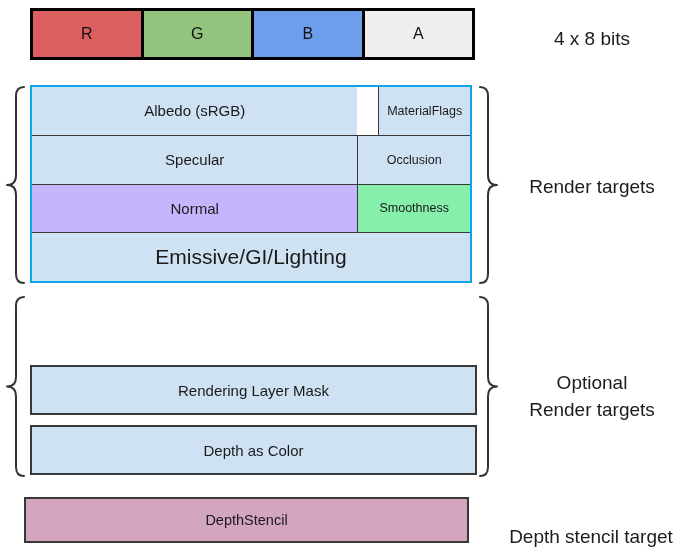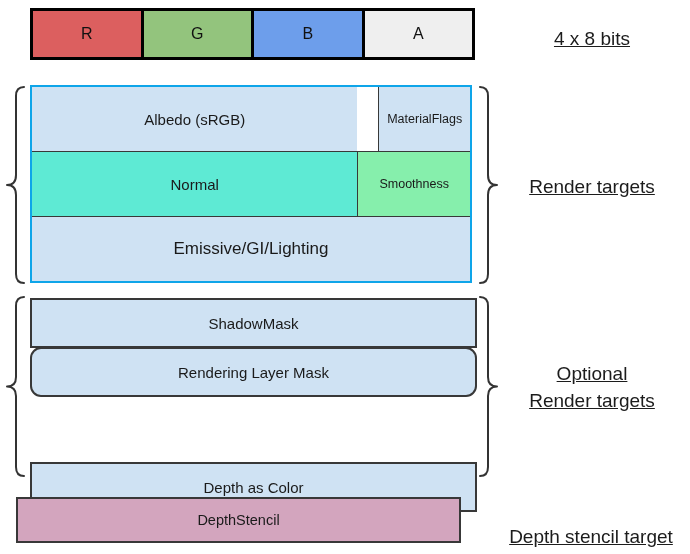--- a/index.html
+++ b/index.html
@@ -9,45 +9,45 @@
   }
   .abs{position:absolute;box-sizing:border-box;}
 
   
   .rgba-bar{left:30px;top:8px;width:445px;height:52px;border:3px solid #000;display:flex;}
   .rgba-cell{flex:1;display:flex;align-items:center;justify-content:center;
     font-size:16px;color:#111;border-left:3px solid #000;box-sizing:border-box;}
   .rgba-cell:first-child{border-left:none;}
 
   
-  .side-label{left:500px;width:184px;text-align:center;font-size:19px;color:#1c1c1c;line-height:1.4;text-decoration:underline;}
+  .side-label{left:500px;width:184px;text-align:center;font-size:19px;color:#1c1c1c;line-height:1.4;}
   .bits-label{top:26px;}
   .rt-label{top:174px;}
-  .opt-label{top:361px;white-space:pre-line;}
+  .opt-label{top:370px;white-space:pre-line;}
   .ds-label{left:492px;width:198px;top:524px;}
 
   
   .rt-table{left:30px;top:85px;width:442px;height:198px;border:2px solid #0ea5e9;
     display:flex;flex-direction:column;}
   .rt-row{flex:1;display:flex;border-top:1.5px solid #383838;}
   .rt-row:first-child{border-top:none;}
   .rt-cell{display:flex;align-items:center;justify-content:center;box-sizing:border-box;}
   .rt-main{width:74.3%;font-size:15px;}
   .rt-alpha{flex:1;border-left:1.5px solid #383838;font-size:12.5px;}
-  .rt-full{width:100%;font-size:17px;}
+  .rt-full{width:100%;font-size:21px;}
 
   
   .opt-box{left:30px;width:447px;height:50px;border:2px solid #383838;
     display:flex;align-items:center;justify-content:center;font-size:15px;}
   .opt-box-0{top:298px;}
-  .opt-box-1{top:347px;border-radius:11px;}
-  .opt-box-2{top:425px;margin-top:37px;}
+  .opt-box-1{top:365px;}
+  .opt-box-2{top:425px;}
 
   
-  .ds-box{left:16px;top:497px;width:445px;height:46px;border:2px solid #383838;
+  .ds-box{left:24px;top:497px;width:445px;height:46px;border:2px solid #383838;
     display:flex;align-items:center;justify-content:center;font-size:14.5px;}
 
   
   .brace{position:absolute;}
   .brace path{fill:none;stroke:#333;stroke-width:2;stroke-linecap:round;stroke-linejoin:round;}
   .brace-left-rt{left:3px;top:85px;}
   .brace-right-rt{left:477px;top:85px;}
   .brace-left-opt{left:3px;top:295px;}
   .brace-right-opt{left:477px;top:295px;}
 </style>
@@ -66,36 +66,39 @@
 
   <svg class="brace brace-left-rt" width="24" height="200" viewBox="0 0 24 200">
     <path d="M21 2 Q13 2 13 11 L13 90 Q13 100 4 100 Q13 100 13 110 L13 189 Q13 198 21 198"></path>
   </svg>
   <div class="abs rt-table">
     <div class="rt-row">
       <div class="rt-cell rt-main" style="background-color: rgb(207, 226, 243);">Albedo (sRGB)</div>
       <div class="rt-cell rt-alpha" style="background-color: rgb(207, 226, 243); margin-left: 21px;">MaterialFlags</div>
     </div>
     <div class="rt-row">
-      <div class="rt-cell rt-main" style="background-color: #5eead4;">Normal</div>
+      <div class="rt-cell rt-main" style="background-color: rgb(207, 226, 243);">Specular</div>
+      <div class="rt-cell rt-alpha" style="background-color: rgb(207, 226, 243);">Occlusion</div>
+    </div>
+    <div class="rt-row">
+      <div class="rt-cell rt-main" style="background-color: #c4b5fd;">Normal</div>
       <div class="rt-cell rt-alpha" style="background-color: #86efac;">Smoothness</div>
     </div>
     <div class="rt-row">
       <div class="rt-cell rt-full" style="background-color: rgb(207, 226, 243);">Emissive/GI/Lighting</div>
     </div>
   </div>
   <svg class="brace brace-right-rt" width="24" height="200" viewBox="0 0 24 200">
     <path d="M3 2 Q11 2 11 11 L11 90 Q11 100 20 100 Q11 100 11 110 L11 189 Q11 198 3 198"></path>
   </svg>
   <div class="abs side-label rt-label">Render targets</div>
 
   <svg class="brace brace-left-opt" width="24" height="183" viewBox="0 0 24 183">
     <path d="M21 2 Q13 2 13 11 L13 82 Q13 91.5 4 91.5 Q13 91.5 13 101 L13 172 Q13 181 21 181"></path>
   </svg>
-  <div class="abs opt-box opt-box-0" style="background-color: rgb(207, 226, 243);">ShadowMask</div>
   <div class="abs opt-box opt-box-1" style="background-color: rgb(207, 226, 243);">Rendering Layer Mask</div>
   <div class="abs opt-box opt-box-2" style="background-color: rgb(207, 226, 243);">Depth as Color</div>
   <svg class="brace brace-right-opt" width="24" height="183" viewBox="0 0 24 183">
     <path d="M3 2 Q11 2 11 11 L11 82 Q11 91.5 20 91.5 Q11 91.5 11 101 L11 172 Q11 181 3 181"></path>
   </svg>
   <div class="abs side-label opt-label">Optional
 Render targets</div>
 
   <div class="abs ds-box" style="background-color: rgb(211, 165, 190);">DepthStencil</div>
   <div class="abs side-label ds-label">Depth stencil target</div>

